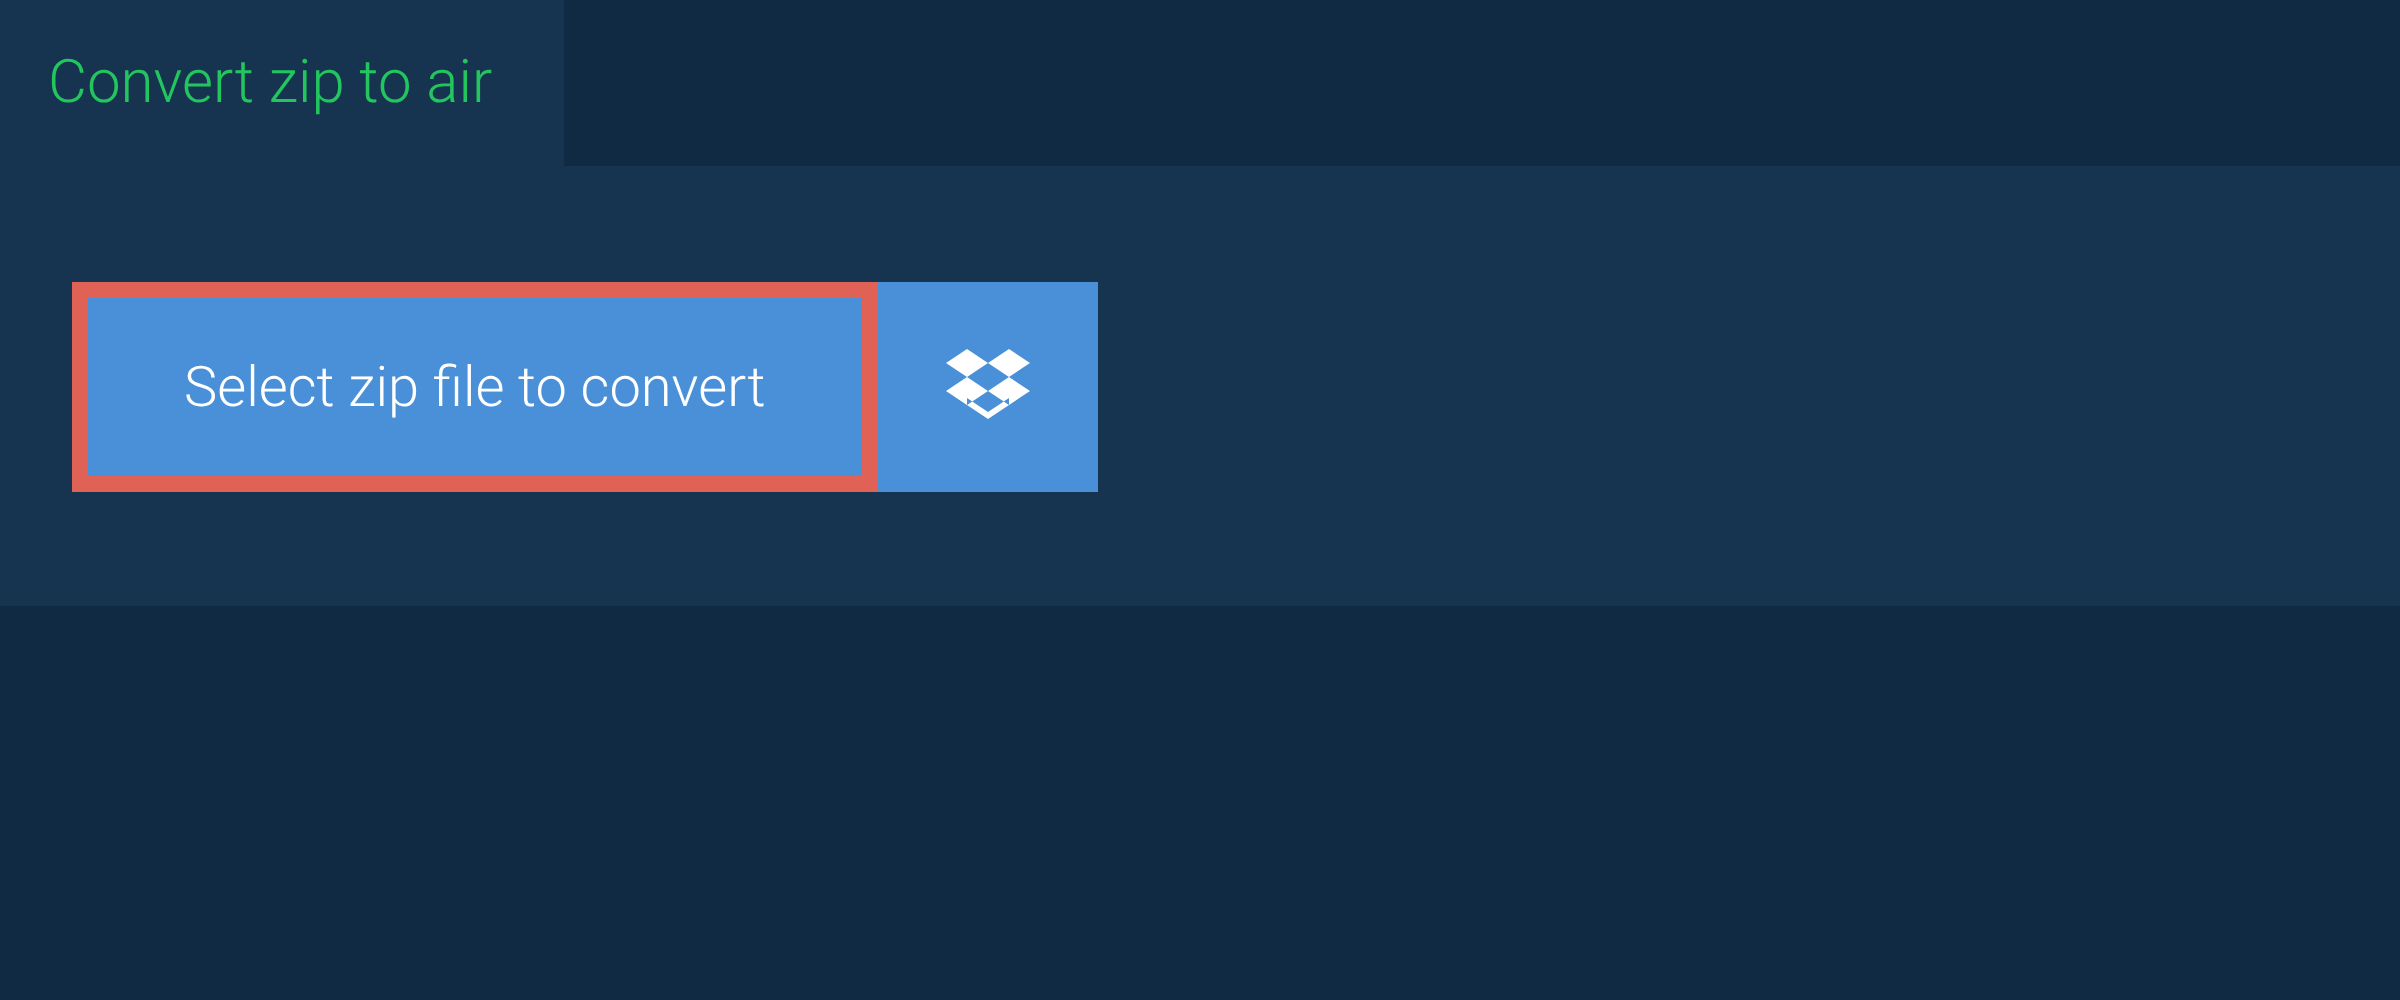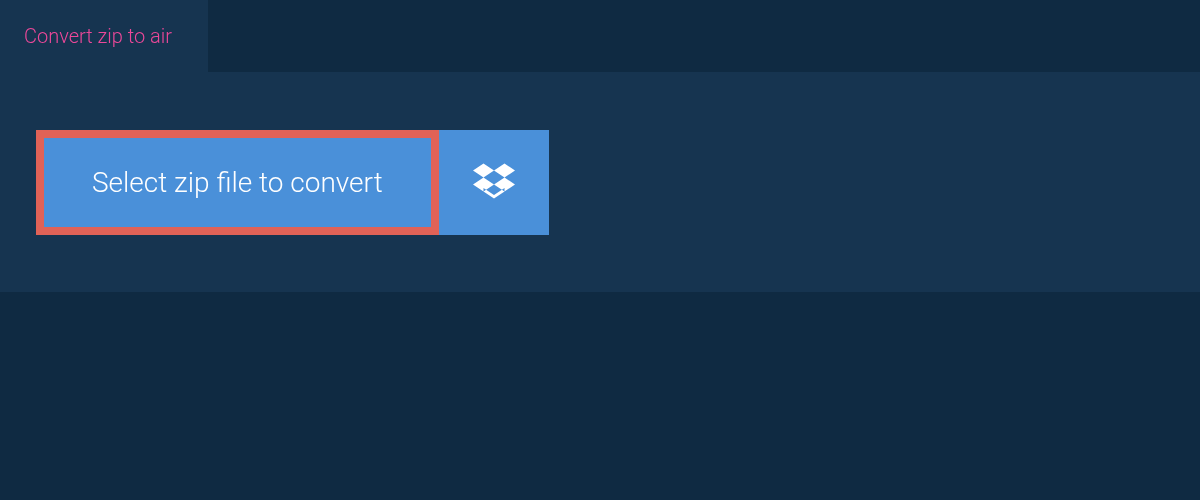--- a/index.html
+++ b/index.html
@@ -12,22 +12,22 @@
       height: 500px;
       background: #0f2a42;
       font-family: -apple-system, BlinkMacSystemFont, "Segoe UI", Roboto, "Helvetica Neue", Arial, sans-serif;
       overflow: hidden;
     }
     .tab-bar {
       display: flex;
     }
     .tab {
       background: #163450;
-      color: #ec4899;
-      font-size: 20px;
+      color: #22c55e;
+      font-size: 30px;
       font-weight: 300;
       padding: 24px 36px 24px 24px;
       display: inline-block;
     }
     .content-panel {
       background: #163450;
       padding: 40px 36px 40px 36px;
       height: 220px;
       display: flex;
       align-items: center;

